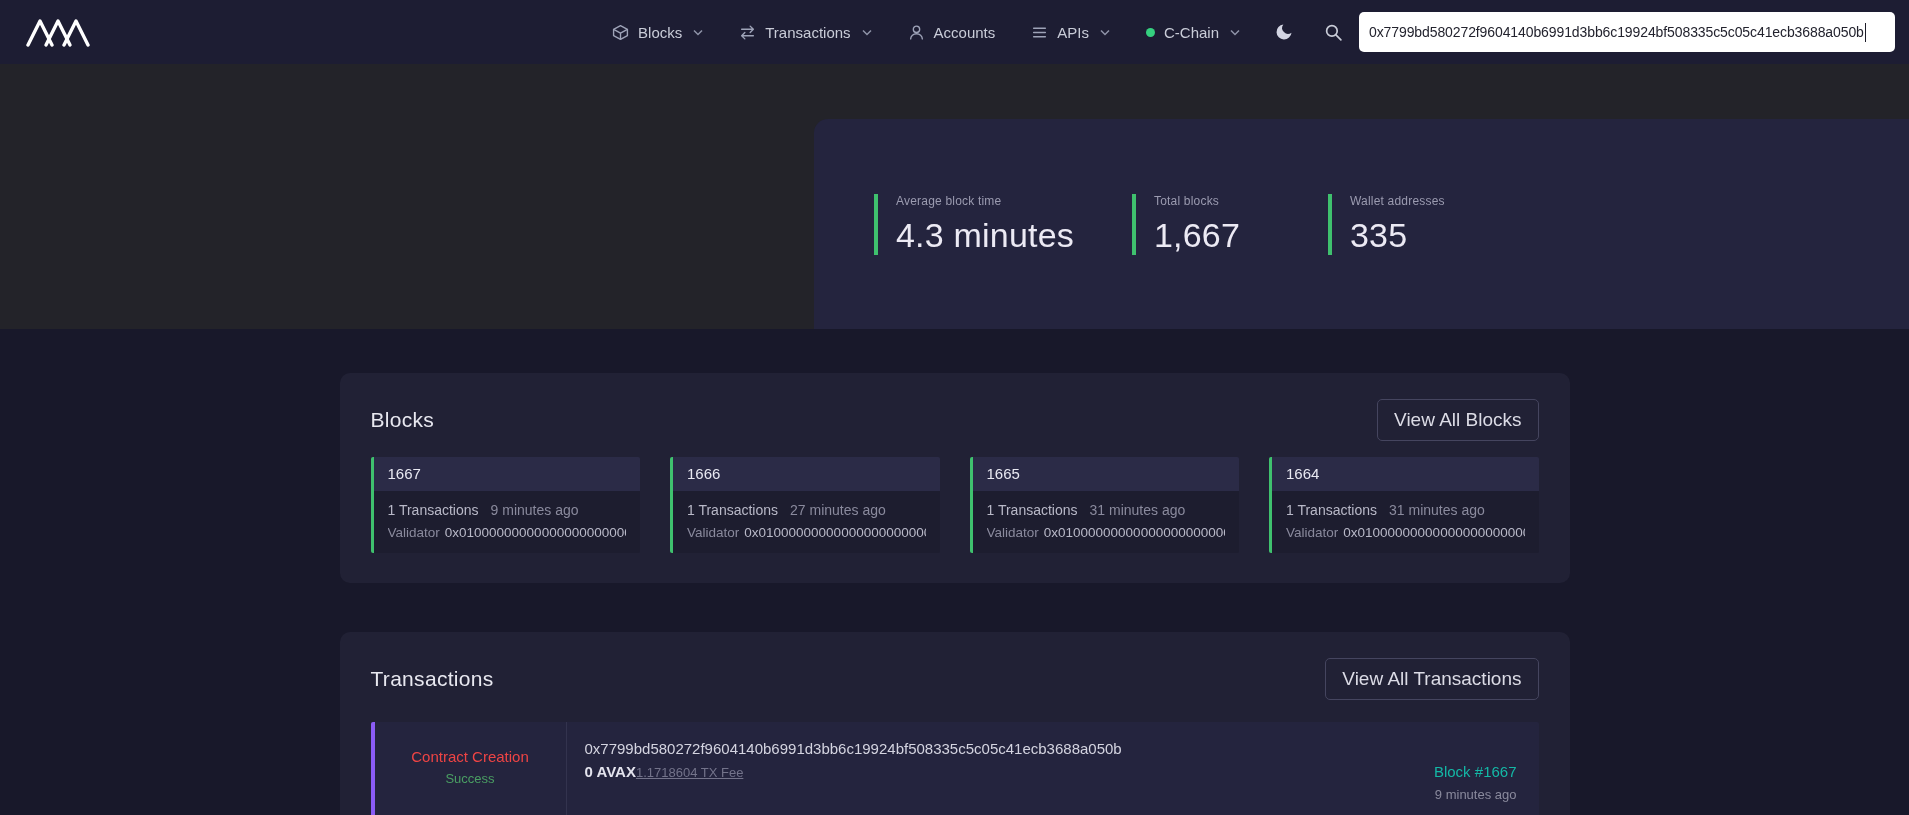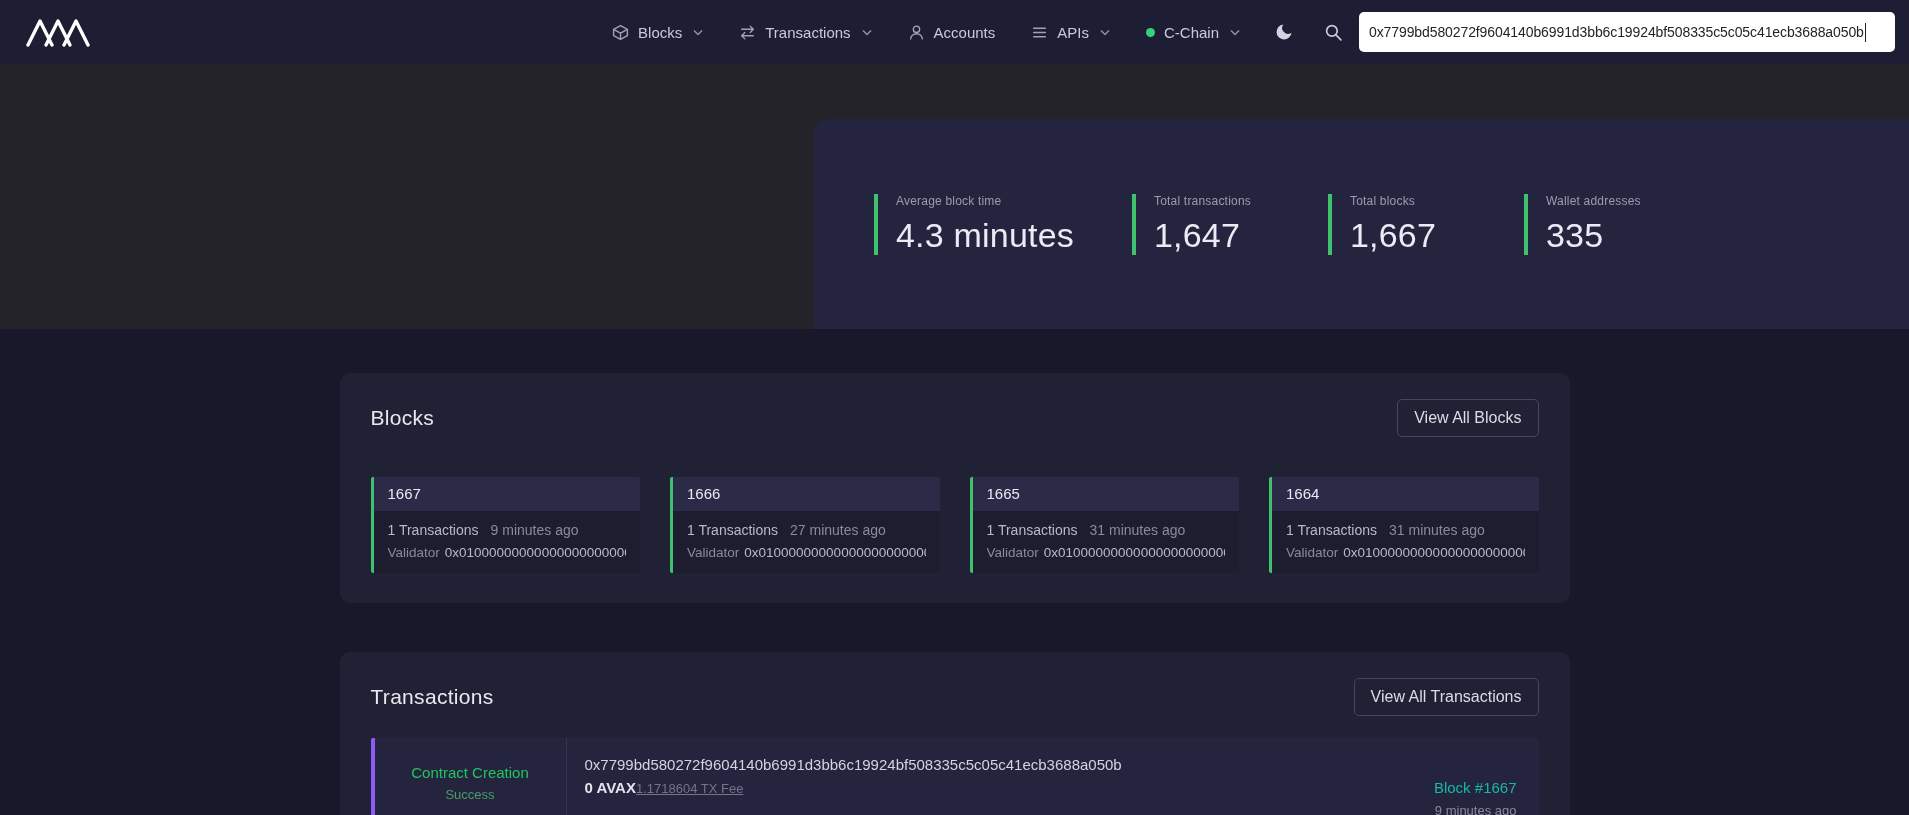--- a/index.html
+++ b/index.html
@@ -57,44 +57,44 @@
   
   .main{padding-top:44px;}
   .section-card{
     width:1230px;margin:0 auto;background:var(--card-bg);border-radius:10px;
     padding:26px 31px 30px;
   }
   .section-card + .section-card{margin-top:49px;}
   .section-head{display:flex;justify-content:space-between;align-items:center;}
   .section-title{font-size:21px;color:#e8e8f0;font-weight:500;letter-spacing:.3px;}
   .view-all-btn{
-    background:transparent;border:1px solid #45455f;color:#dcdce6;font-size:16px;
+    background:transparent;border:1px solid #45455f;color:#dcdce6;font-size:19px;
     padding:9px 16px;border-radius:5px;cursor:pointer;
     font-family:"Liberation Sans", sans-serif;
   }
   
-  .blocks-row{display:flex;gap:30px;margin-top:40px;}
+  .blocks-row{display:flex;gap:30px;margin-top:16px;}
   .block-card{flex:1;border-left:3px solid var(--green);border-radius:2px;overflow:hidden;cursor:pointer;}
   .block-card-head{background:var(--mini-head);height:34px;line-height:34px;padding:0 14px;font-size:15px;color:#e9e9f2;}
   .block-card-body{background:var(--mini-body);padding:11px 14px 13px;}
   .block-line1{font-size:14px;color:#b9b9c8;white-space:nowrap;}
   .block-time{color:var(--txt-dim);margin-left:12px;}
   .block-line2{margin-top:7px;font-size:13.5px;white-space:nowrap;overflow:hidden;}
   .validator-label{color:var(--txt-dim);}
   .validator-value{color:#b9b9c8;margin-left:5px;}
   
   .tx-row{
     margin-top:22px;display:flex;background:var(--panel-bg);
     border-left:4px solid var(--purple);min-height:110px;border-radius:2px;
   }
   .tx-type{
     width:192px;border-right:1px solid #33334e;display:flex;flex-direction:column;
     justify-content:center;align-items:center;gap:6px;padding-bottom:20px;
   }
-  .tx-type-label{color:#22c55e;font-size:15px;}
+  .tx-type-label{color:#ef4444;font-size:15px;}
   .tx-status{color:#4a9e63;font-size:13px;}
   .tx-main{flex:1;padding:15px 0 0 18px;font-size:15px;line-height:23px;}
   .tx-hash{color:#d4d4e0;cursor:pointer;}
   .tx-addrs{color:#c7c7d5;}
   .tx-arrow{color:var(--txt-dim);margin:0 8px;}
   .tx-to{text-decoration:underline;cursor:pointer;}
   .tx-amount{color:#e4e4ee;font-weight:700;}
   .tx-fee{font-size:13px;color:#73738a;text-decoration:underline;}
   .tx-meta{width:190px;padding:41px 22px 0 0;text-align:right;}
   .tx-block{color:#14b8a6;font-size:15px;cursor:pointer;}
@@ -204,24 +204,20 @@
   </div>
 </header>
 
 <section class="hero">
   <div class="stats-panel">
     <div class="stat">
       <div class="stat-label">Average block time</div>
       <div class="stat-value">4.3 minutes</div>
     </div>
     <div class="stat">
-      <div class="stat-label">Total transactions</div>
-      <div class="stat-value">1,647</div>
-    </div>
-    <div class="stat">
       <div class="stat-label">Total blocks</div>
       <div class="stat-value">1,667</div>
     </div>
     <div class="stat">
       <div class="stat-label">Wallet addresses</div>
       <div class="stat-value">335</div>
     </div>
   </div>
 </section>
 

